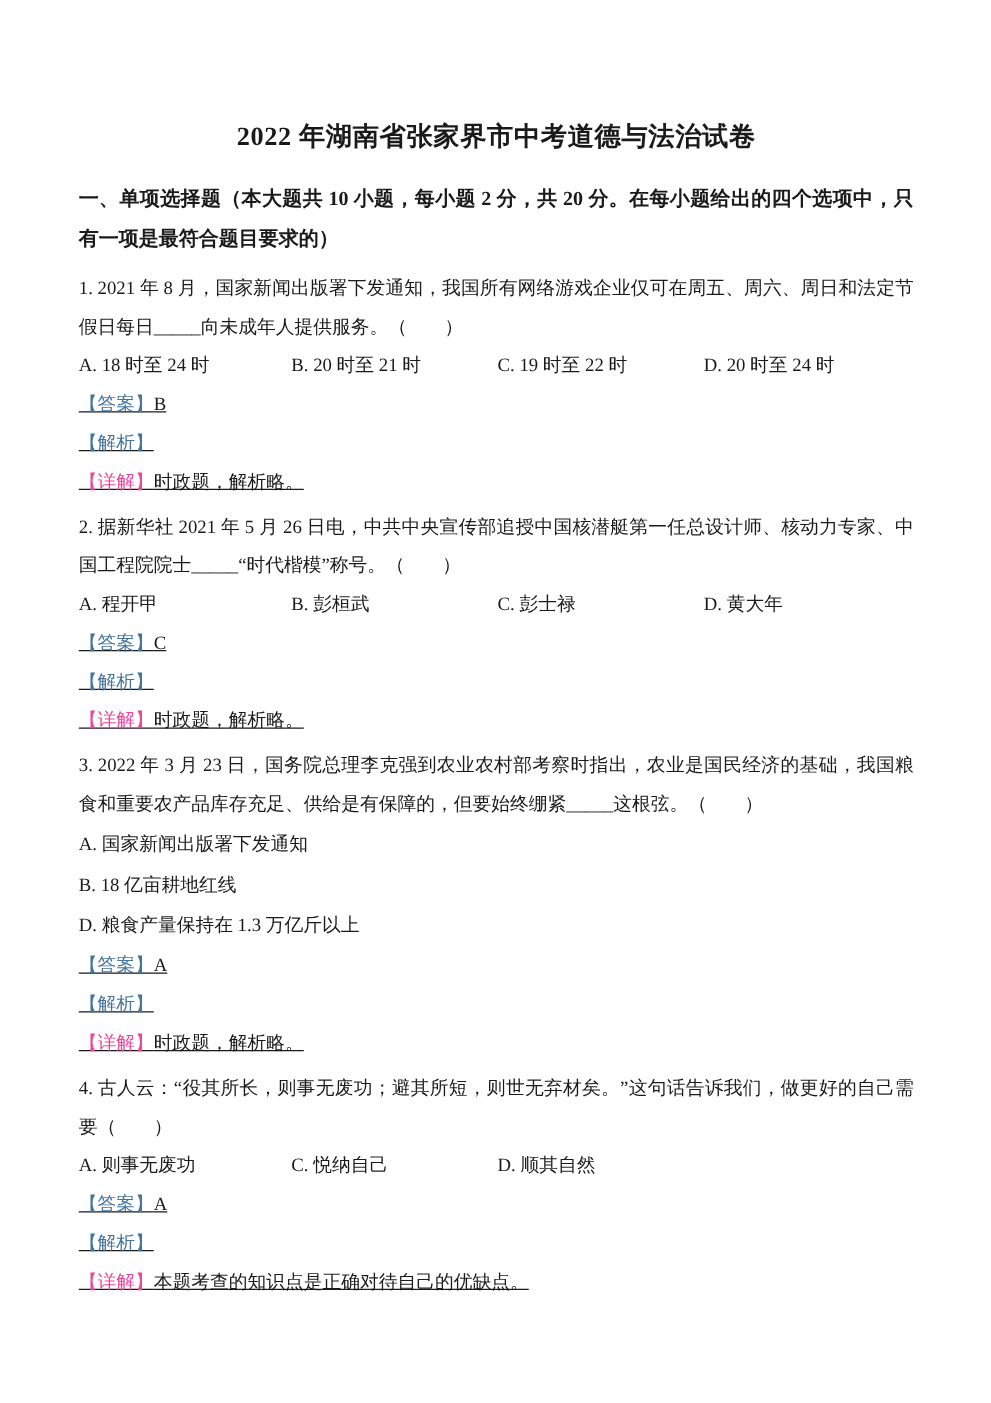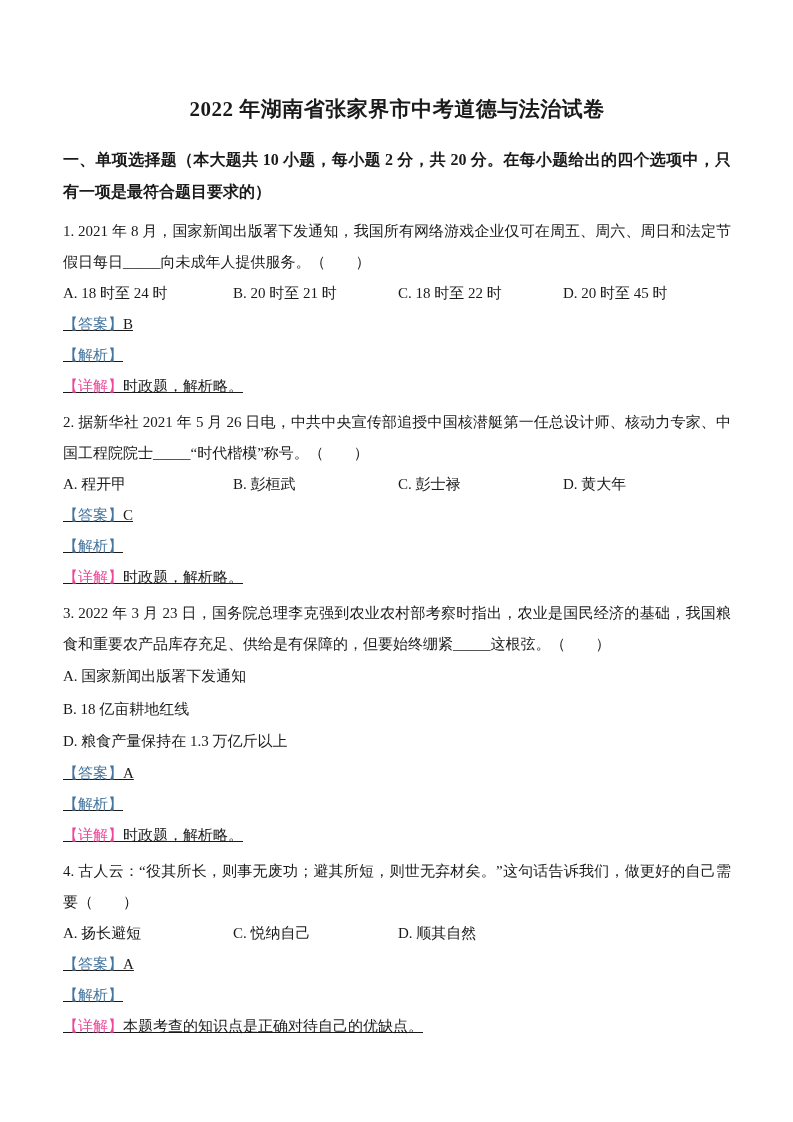--- a/index.html
+++ b/index.html
@@ -79,22 +79,22 @@
 
   <h1 class="doc-title">2022 年湖南省张家界市中考道德与法治试卷</h1>
 
   <p class="section-header">一、单项选择题（本大题共 10 小题，每小题 2 分，共 20 分。在每小题给出的四个选项中，只有一项是最符合题目要求的）</p>
 
   <section class="question">
     <p class="stem">1. 2021 年 8 月，国家新闻出版署下发通知，我国所有网络游戏企业仅可在周五、周六、周日和法定节假日每日_____向未成年人提供服务。（　　）</p>
     <div class="options-row">
       <span class="opt">A. 18 时至 24 时</span>
       <span class="opt">B. 20 时至 21 时</span>
-      <span class="opt">C. 18 时至 22 时</span>
-      <span class="opt">D. 20 时至 45 时</span>
+      <span class="opt">C. 19 时至 22 时</span>
+      <span class="opt">D. 20 时至 24 时</span>
     </div>
     <p class="meta-line"><span class="marker-blue">【答案】</span><span>B</span></p>
     <p class="meta-line"><span class="marker-blue">【解析】</span></p>
     <p class="meta-line"><span class="marker-black">【详解】</span><span>时政题，解析略。</span></p>
   </section>
 
   <section class="question">
     <p class="stem">2. 据新华社 2021 年 5 月 26 日电，中共中央宣传部追授中国核潜艇第一任总设计师、核动力专家、中国工程院院士_____“时代楷模”称号。（　　）</p>
     <div class="options-row">
       <span class="opt">A. 程开甲</span>
@@ -115,21 +115,21 @@
       <span class="opt">D. 粮食产量保持在 1.3 万亿斤以上</span>
     </div>
     <p class="meta-line"><span class="marker-blue">【答案】</span><span>A</span></p>
     <p class="meta-line"><span class="marker-blue">【解析】</span></p>
     <p class="meta-line"><span class="marker-black">【详解】</span><span>时政题，解析略。</span></p>
   </section>
 
   <section class="question">
     <p class="stem">4. 古人云：“役其所长，则事无废功；避其所短，则世无弃材矣。”这句话告诉我们，做更好的自己需要（　　）</p>
     <div class="options-row">
-      <span class="opt">A. 扬长避短</span>
+      <span class="opt">A. 则事无废功</span>
       <span class="opt">C. 悦纳自己</span>
       <span class="opt">D. 顺其自然</span>
     </div>
     <p class="meta-line"><span class="marker-blue">【答案】</span><span>A</span></p>
     <p class="meta-line"><span class="marker-blue">【解析】</span></p>
     <p class="meta-line"><span class="marker-black">【详解】</span><span>本题考查的知识点是正确对待自己的优缺点。</span></p>
   </section>
 
 </div>
 

